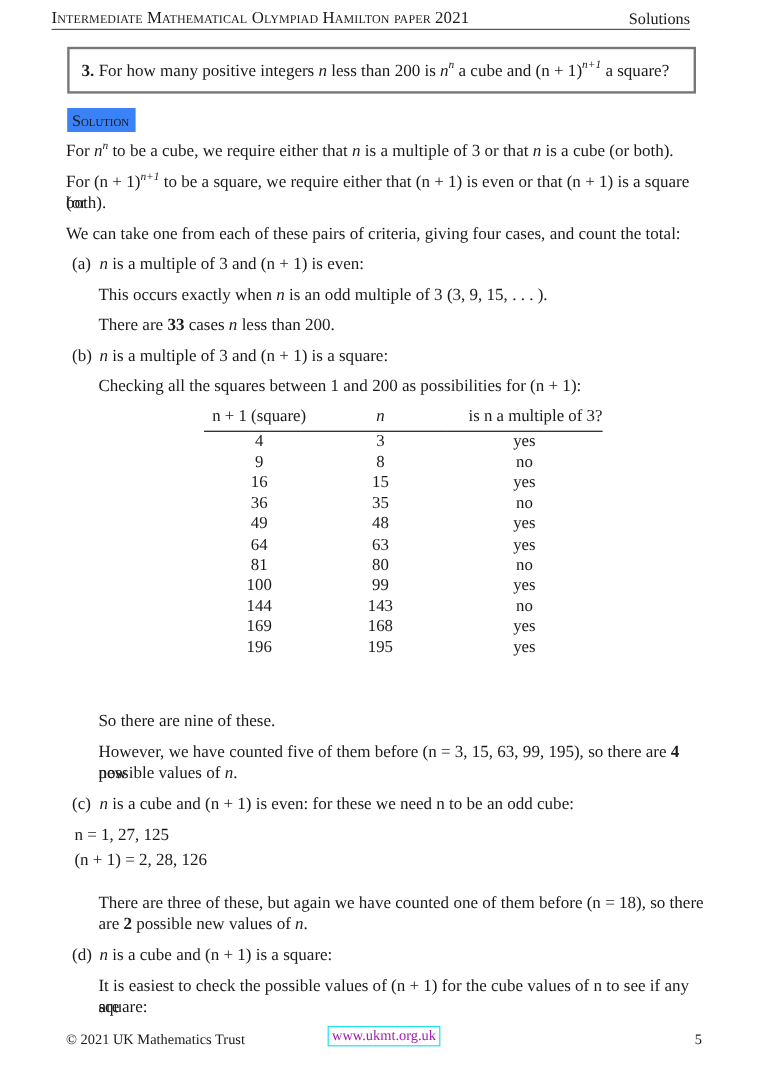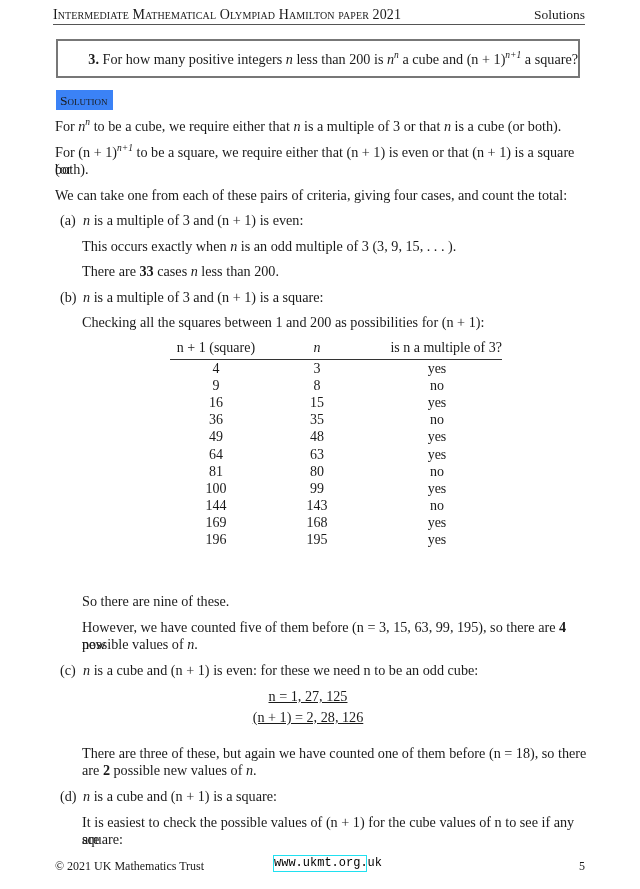--- a/index.html
+++ b/index.html
@@ -2,30 +2,30 @@
 <html><head>
 <meta charset="utf-8">
 <style>
   html, body { margin: 0; padding: 0; background: #ffffff; }
   body {
     width: 640px; height: 889px; position: relative; overflow: hidden;
     font-family: "Liberation Serif", "DejaVu Serif", serif;
     color: #1a1a1a; font-size: 14.2px; line-height: 17px;
   }
   .header {
-    position: absolute; left: 53px; top: 6px; width: 532px; height: 18px;
+    position: absolute; left: 43px; top: 6px; width: 532px; height: 18px;
     border-bottom: 1.2px solid #555;
-    display: flex; justify-content: space-between; align-items: flex-start;
+    display: flex; justify-content: space-between; align-items: center;
   }
   .header-title { font-variant: small-caps; font-size: 14px; letter-spacing: 0.1px; }
   .header-right { font-size: 13.5px; }
   .question-box {
     position: absolute; left: 56px; top: 39px; width: 524px; height: 39px;
     border: 2px solid #777; box-sizing: border-box;
-    padding: 10px 0 0 10px; font-size: 14.2px; text-align: right;
+    padding: 10px 0 0 10px; font-size: 14.2px;
   }
   .q-num { font-weight: bold; }
   i { font-style: italic; }
   sup { font-size: 9.5px; line-height: 0; vertical-align: 6px; font-style: italic; }
   .solution-badge {
     position: absolute; left: 56px; top: 90px; height: 20px;
     background: #3b82f6; padding: 2px 5px 0 4px; box-sizing: border-box;
     font-variant: small-caps; font-size: 13.5px;
   }
   .p { position: absolute; left: 55px; width: 532px; }
@@ -37,27 +37,27 @@
     font-size: 14px;
   }
   table.sq th {
     font-weight: normal; border-bottom: 1.2px solid #333;
     padding: 0 0 2px 0; height: 18px; line-height: 16px;
   }
   table.sq td { text-align: center; padding: 0; height: 17.2px; line-height: 16px; }
   .c1 { width: 92px; text-align: center; }
   .c2 { width: 110px; text-align: center; }
   .c3 { width: 130px; text-align: right; }
-  .center { position: absolute; left: 42px; width: 532px; text-align: center; text-decoration: underline; }
+  .center { position: absolute; left: 62px; width: 532px; text-align: left; }
   .footer-left { position: absolute; left: 55px; top: 858px; font-size: 12px; }
   .footer-link {
     position: absolute; left: 273px; top: 855px; width: 94px; height: 17px;
     border: 1px solid #20e0f0; box-sizing: border-box;
-    font-family: Liberation Mono, monospace; font-size: 12px;
-    line-height: 15px; text-align: center; color: #000000;
+    font-family: Liberation Serif, serif; font-size: 12px;
+    line-height: 15px; text-align: center; color: #a21caf;
   }
   .footer-page { position: absolute; left: 579px; top: 858px; font-size: 12px; }
   b { font-weight: bold; }
 </style>
 </head>
 <body>
 
 <div class="header">
   <span class="header-title">Intermediate Mathematical Olympiad Hamilton paper 2021</span>
   <span class="header-right">Solutions</span>

